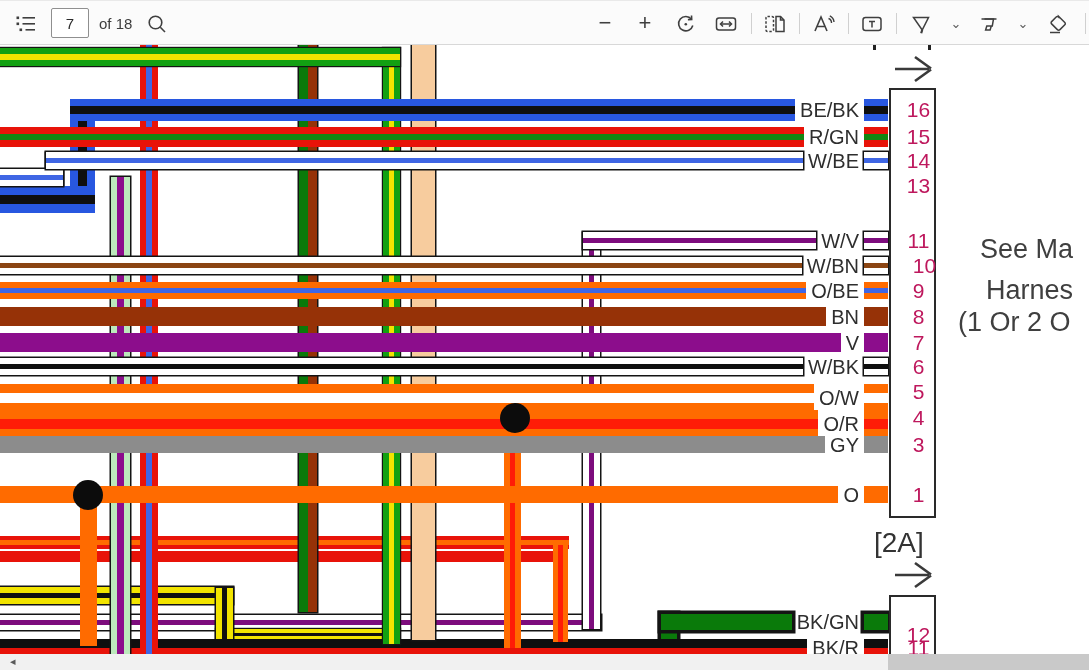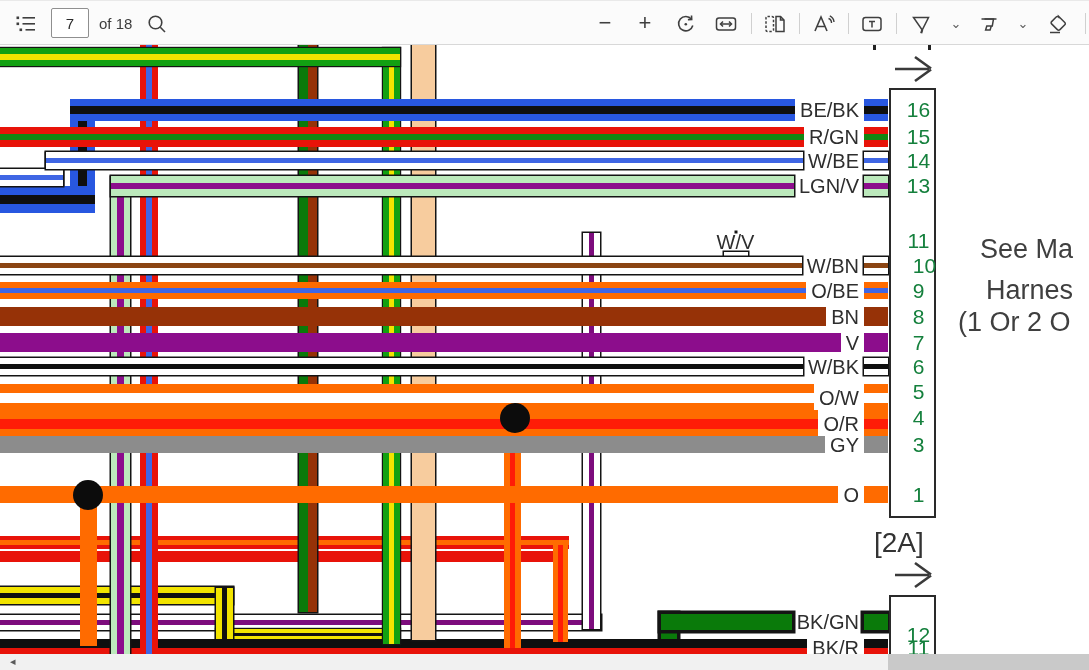--- a/index.html
+++ b/index.html
@@ -16,21 +16,21 @@
             background:#fff;border-radius:2px;text-align:center;font-size:15px;color:#2b2b2b;
             font-family:"Liberation Sans",sans-serif;padding:0;box-sizing:border-box;}
   #of-label{position:absolute;left:99px;top:14px;font-size:15px;color:#3d3d3d;}
   
   #diagram{position:absolute;left:0;top:0;width:1089px;height:670px;overflow:hidden;background:#fff;}
   .wire{position:absolute;}
   .pin-row{position:absolute;display:flex;align-items:center;right:201px;}
   .pin-row .w{height:100%;}
   .pin-row .lbl{padding:0 5px;font-size:20px;color:#2e2e2e;white-space:nowrap;line-height:1;}
   .pin-row .stub{width:24px;height:100%;flex:none;}
-  .pin-num{position:absolute;left:889px;width:59px;text-align:center;font-size:21px;color:#15803d;z-index:5;}
+  .pin-num{position:absolute;left:889px;width:59px;text-align:center;font-size:21px;color:#be185d;z-index:5;}
   .conn-box{position:absolute;left:889px;width:47px;background:#fff;border:2.5px solid #2a2a2a;
             box-sizing:border-box;z-index:4;}
   .dot{position:absolute;width:30px;height:30px;border-radius:50%;background:#0c0c0c;z-index:4;}
   .arrow{position:absolute;z-index:5;color:#3a3a3a;}
   .big-label{position:absolute;font-size:28px;color:#333;z-index:5;white-space:nowrap;}
   .note-line{position:absolute;font-size:27px;color:#3f3f3f;z-index:5;white-space:nowrap;}
   .top-mark{position:absolute;top:45px;width:3px;height:5px;background:#222;z-index:5;}
   
   #hscroll{position:absolute;left:0;top:654px;width:1089px;height:16px;background:#f1f1f1;z-index:9;}
   #hscroll .thumb{position:absolute;left:888px;top:0;width:201px;height:16px;background:#c9c9c9;}
@@ -96,27 +96,22 @@
       <span class="lbl">R/GN</span>
       <div class="stub" style="background: linear-gradient(rgb(232, 19, 9) 0%, rgb(232, 19, 9) 33.3333%, rgb(18, 135, 18) 33.3333%, rgb(18, 135, 18) 66.6667%, rgb(232, 19, 9) 66.6667%, rgb(232, 19, 9) 100%);"></div>
     </div>
     <div class="pin-num" style="top: 125px;">15</div>
     <div class="pin-row" style="left: 46px; top: 152px; height: 17px; z-index: 3;">
       <div class="w" style="flex: 1 1 0%; background: linear-gradient(rgb(255, 255, 255) 0%, rgb(255, 255, 255) 33.3333%, rgb(63, 102, 228) 33.3333%, rgb(63, 102, 228) 66.6667%, rgb(255, 255, 255) 66.6667%, rgb(255, 255, 255) 100%); box-shadow: rgb(20, 20, 20) 0px 0px 0px 1.5px;"></div>
       <span class="lbl">W/BE</span>
       <div class="stub" style="background: linear-gradient(rgb(255, 255, 255) 0%, rgb(255, 255, 255) 33.3333%, rgb(63, 102, 228) 33.3333%, rgb(63, 102, 228) 66.6667%, rgb(255, 255, 255) 66.6667%, rgb(255, 255, 255) 100%); box-shadow: rgb(20, 20, 20) 0px 0px 0px 1.5px;"></div>
     </div>
     <div class="pin-num" style="top: 148.5px;">14</div>
-    <div class="pin-row" style="left: 111px; top: 176px; height: 20px; z-index: 3;">
-      <div class="w" style="flex: 1 1 0%; background: linear-gradient(rgb(188, 233, 188) 0%, rgb(188, 233, 188) 33.3333%, rgb(140, 13, 140) 33.3333%, rgb(140, 13, 140) 66.6667%, rgb(188, 233, 188) 66.6667%, rgb(188, 233, 188) 100%); box-shadow: rgb(20, 20, 20) 0px 0px 0px 1.5px;"></div>
-      <span class="lbl">LGN/V</span>
-      <div class="stub" style="background: linear-gradient(rgb(188, 233, 188) 0%, rgb(188, 233, 188) 33.3333%, rgb(140, 13, 140) 33.3333%, rgb(140, 13, 140) 66.6667%, rgb(188, 233, 188) 66.6667%, rgb(188, 233, 188) 100%); box-shadow: rgb(20, 20, 20) 0px 0px 0px 1.5px;"></div>
-    </div>
     <div class="pin-num" style="top: 174px;">13</div>
-    <div class="pin-row" style="left: 583px; top: 232px; height: 17px; z-index: 3; flex-direction: column;">
+    <div class="pin-row" style="left: 583px; top: 232px; height: 17px; z-index: 3;">
       <div class="w" style="flex: 1 1 0%; background: linear-gradient(rgb(255, 255, 255) 0%, rgb(255, 255, 255) 33.3333%, rgb(125, 12, 125) 33.3333%, rgb(125, 12, 125) 66.6667%, rgb(255, 255, 255) 66.6667%, rgb(255, 255, 255) 100%); box-shadow: rgb(20, 20, 20) 0px 0px 0px 1.5px;"></div>
       <span class="lbl">W/V</span>
       <div class="stub" style="background: linear-gradient(rgb(255, 255, 255) 0%, rgb(255, 255, 255) 33.3333%, rgb(125, 12, 125) 33.3333%, rgb(125, 12, 125) 66.6667%, rgb(255, 255, 255) 66.6667%, rgb(255, 255, 255) 100%); box-shadow: rgb(20, 20, 20) 0px 0px 0px 1.5px;"></div>
     </div>
     <div class="pin-num" style="top: 228.5px;">11</div>
     <div class="pin-row" style="left: 0px; top: 257px; height: 17px; z-index: 3;">
       <div class="w" style="flex: 1 1 0%; background: linear-gradient(rgb(255, 255, 255) 0%, rgb(255, 255, 255) 33.3333%, rgb(139, 69, 19) 33.3333%, rgb(139, 69, 19) 66.6667%, rgb(255, 255, 255) 66.6667%, rgb(255, 255, 255) 100%); box-shadow: rgb(20, 20, 20) 0px 0px 0px 1.5px;"></div>
       <span class="lbl">W/BN</span>
       <div class="stub" style="background: linear-gradient(rgb(255, 255, 255) 0%, rgb(255, 255, 255) 33.3333%, rgb(139, 69, 19) 33.3333%, rgb(139, 69, 19) 66.6667%, rgb(255, 255, 255) 66.6667%, rgb(255, 255, 255) 100%); box-shadow: rgb(20, 20, 20) 0px 0px 0px 1.5px;"></div>
     </div>

